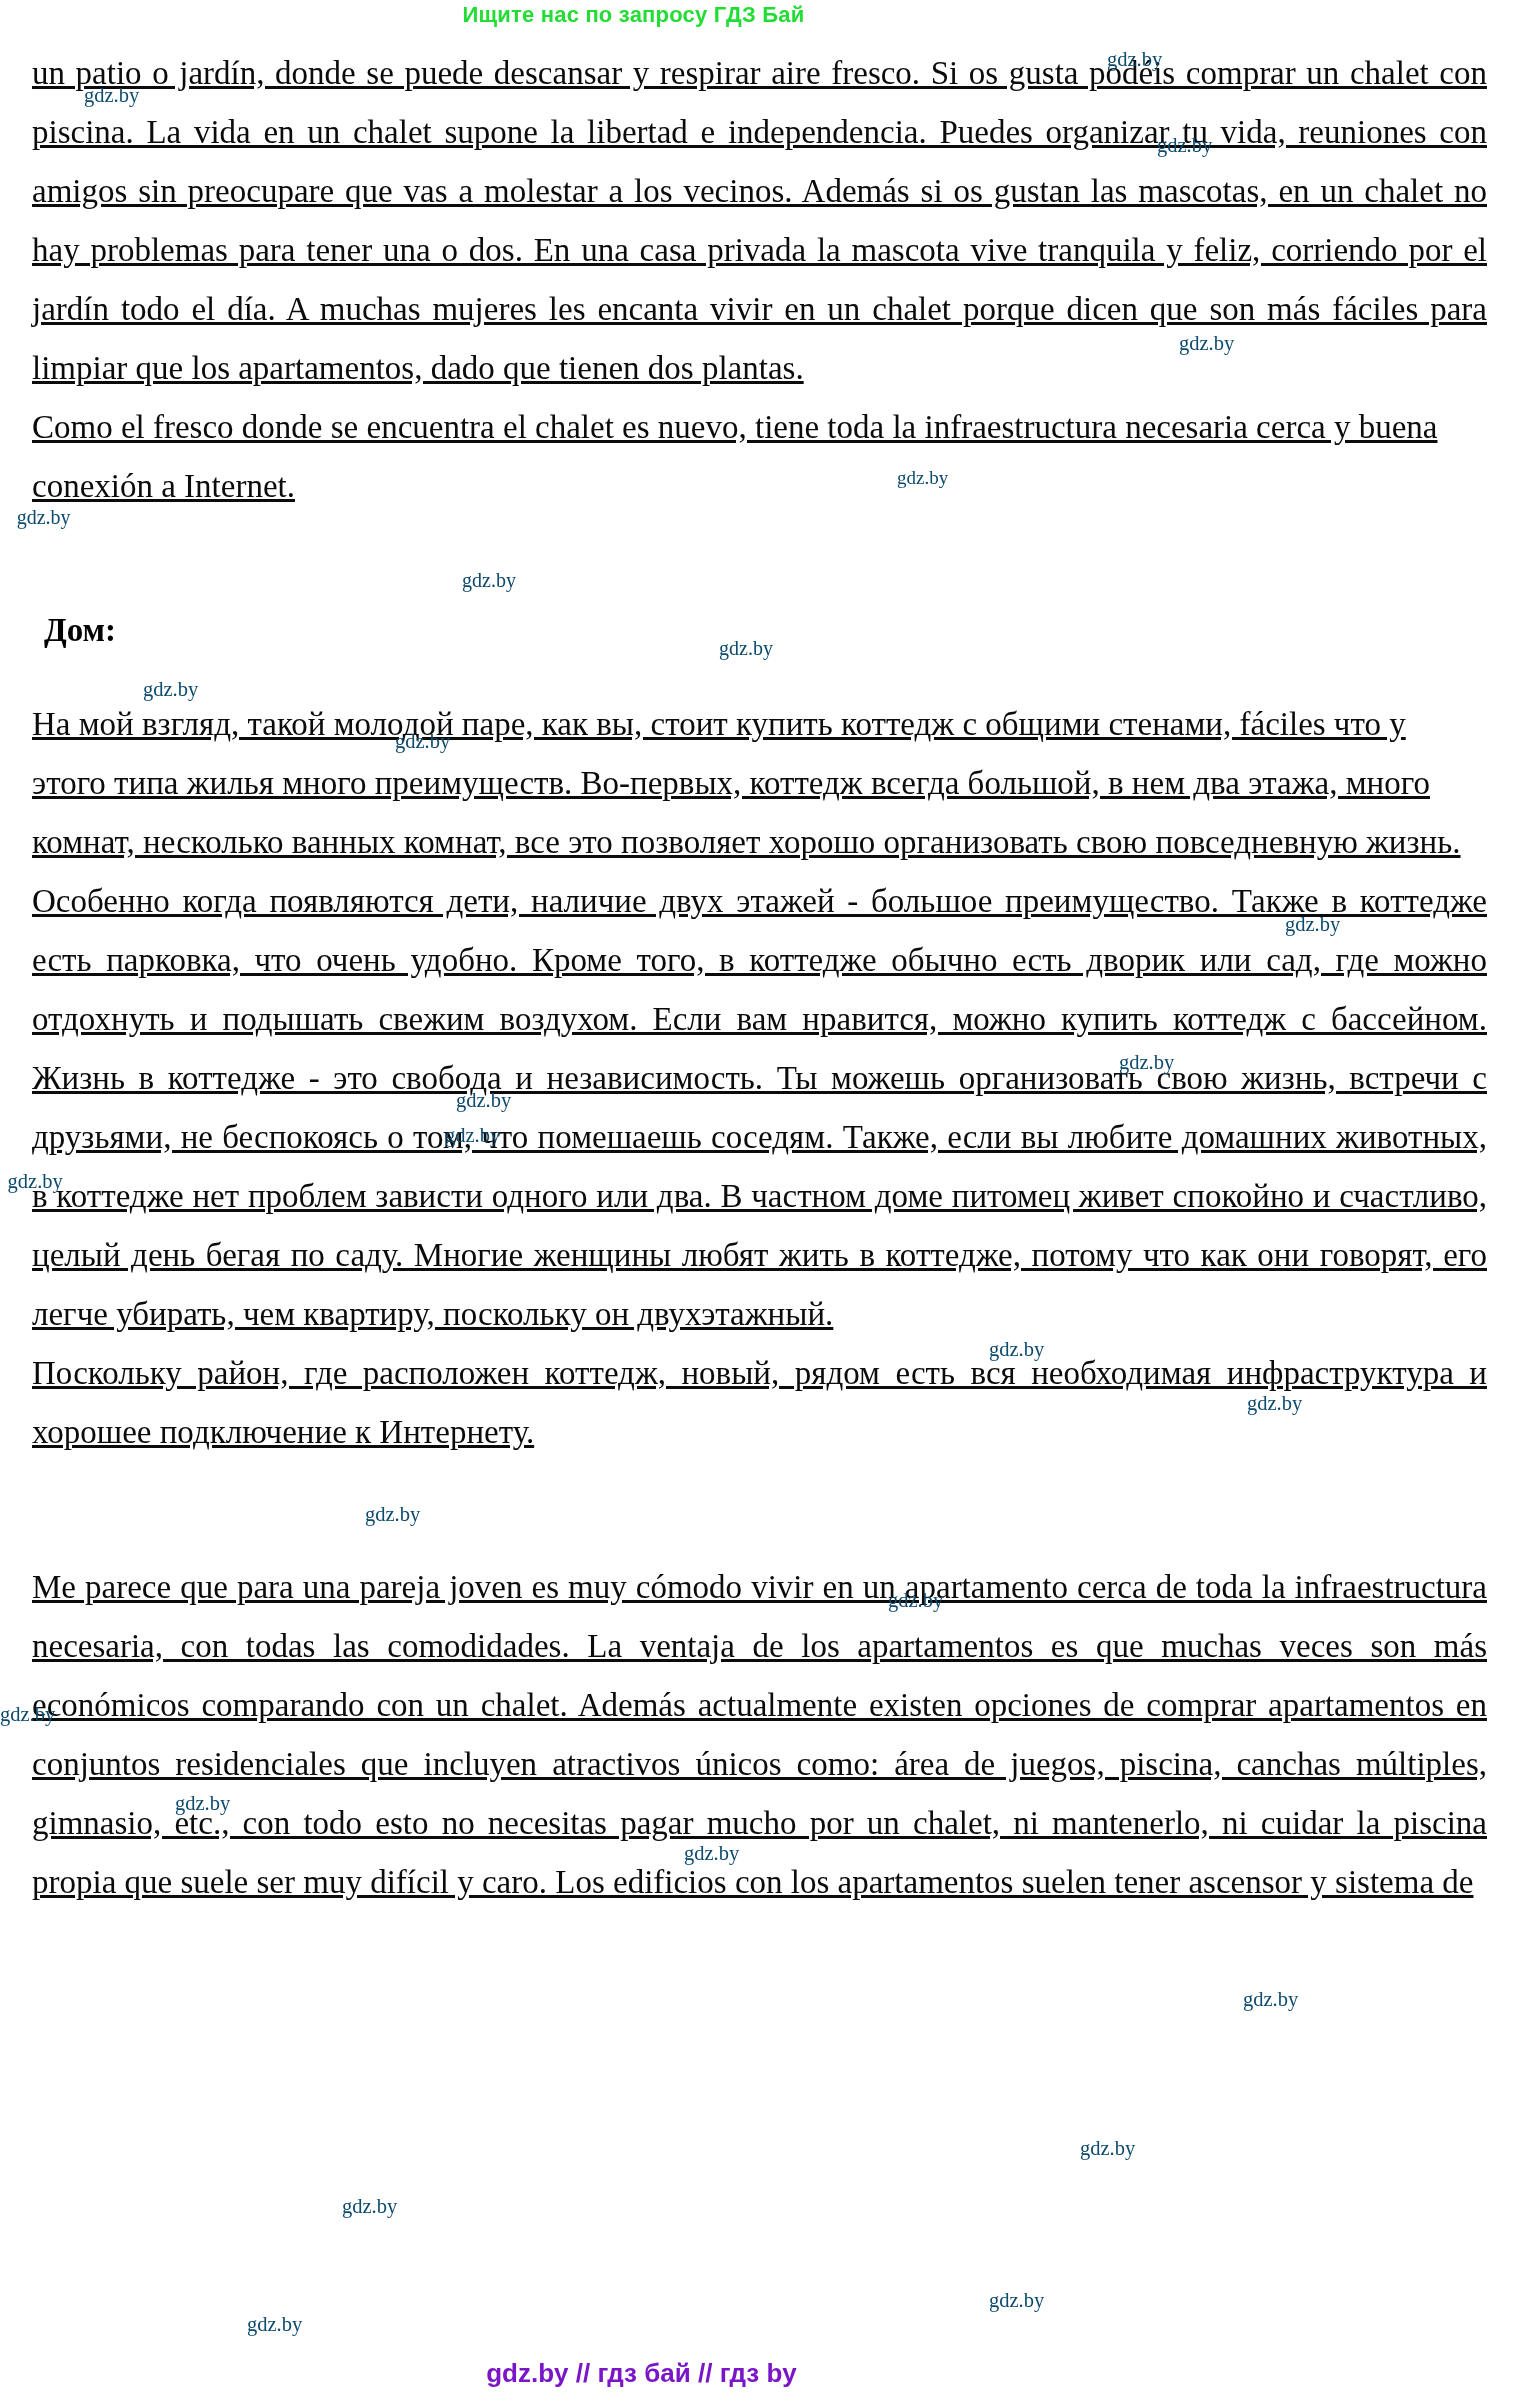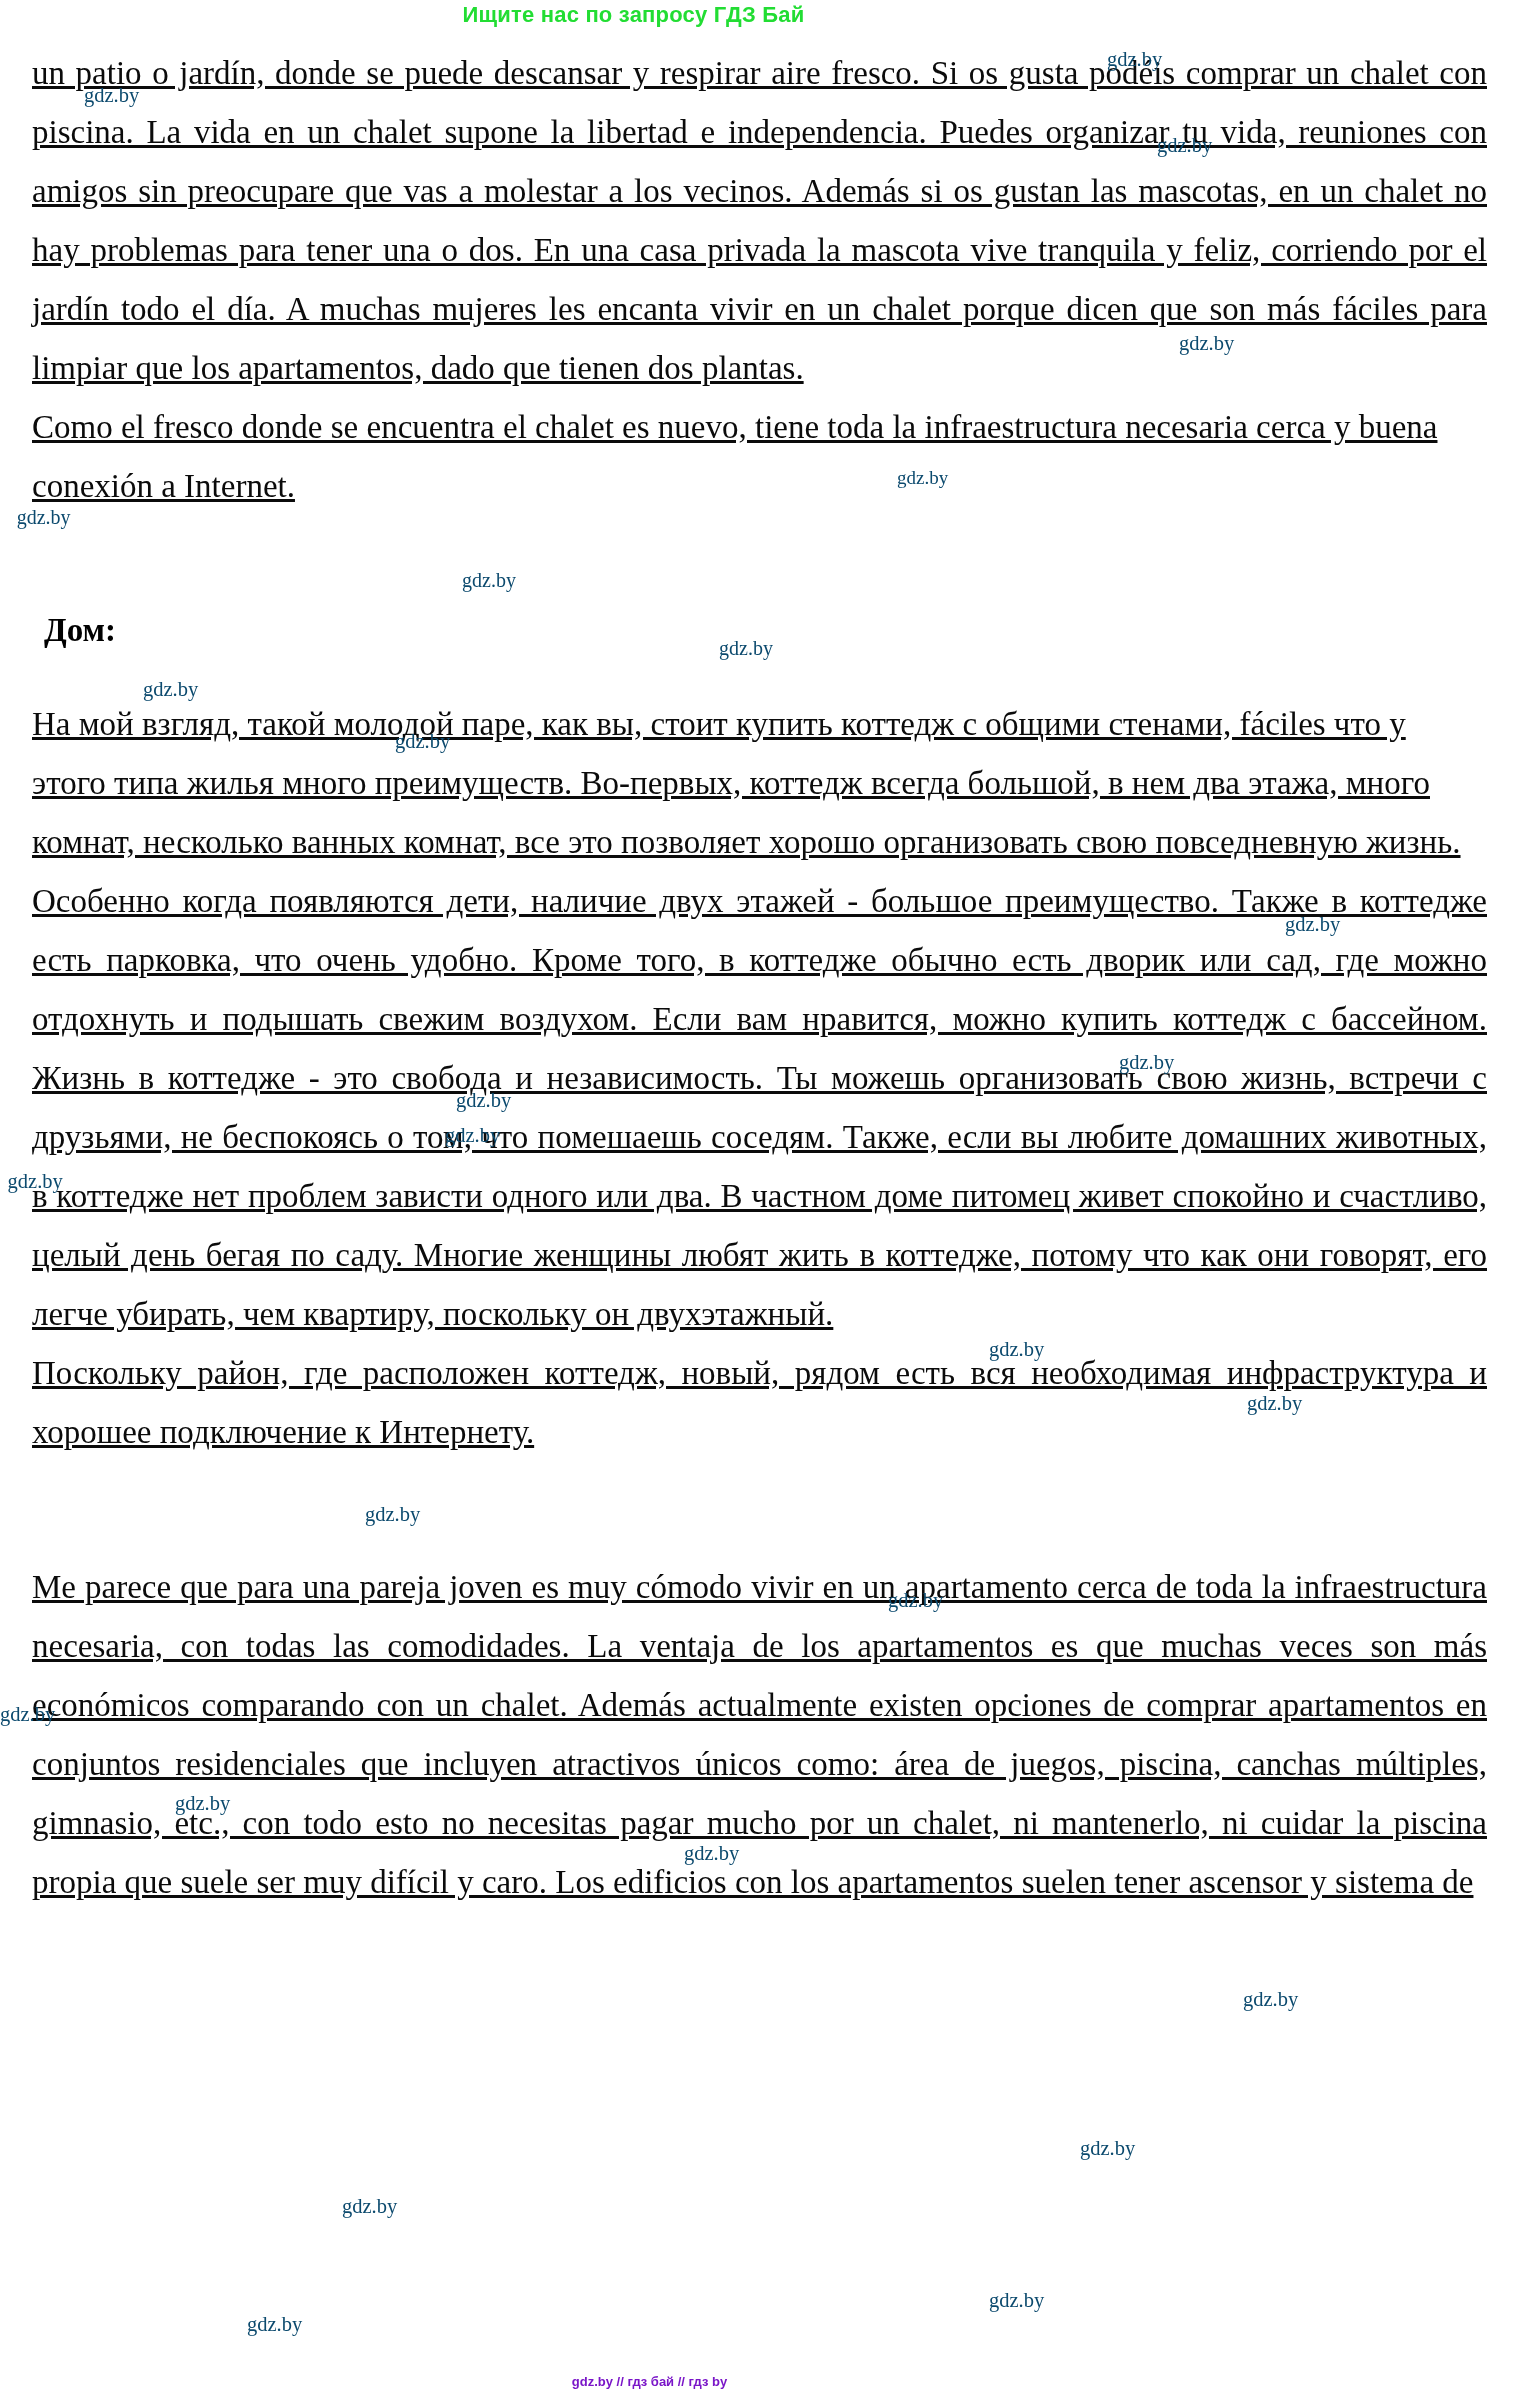--- a/index.html
+++ b/index.html
@@ -68,25 +68,24 @@
   .gap-l { height: 73px; }
 
   
   .site-footer {
     position: absolute;
     left: 0;
     bottom: 12px;
     width: 1283px;
     text-align: center;
     font-family: "Liberation Sans", "DejaVu Sans", sans-serif;
-    font-size: 13px;
+    font-size: 26px;
     font-weight: 700;
     color: #7a16c8;
     white-space: nowrap;
-    padding-left: 8px;
   }
 
   
   .wm {
     position: absolute;
     font-family: Liberation Serif, serif;
     color: #0c4a6e;
     white-space: nowrap;
     pointer-events: none;
     user-select: none;

